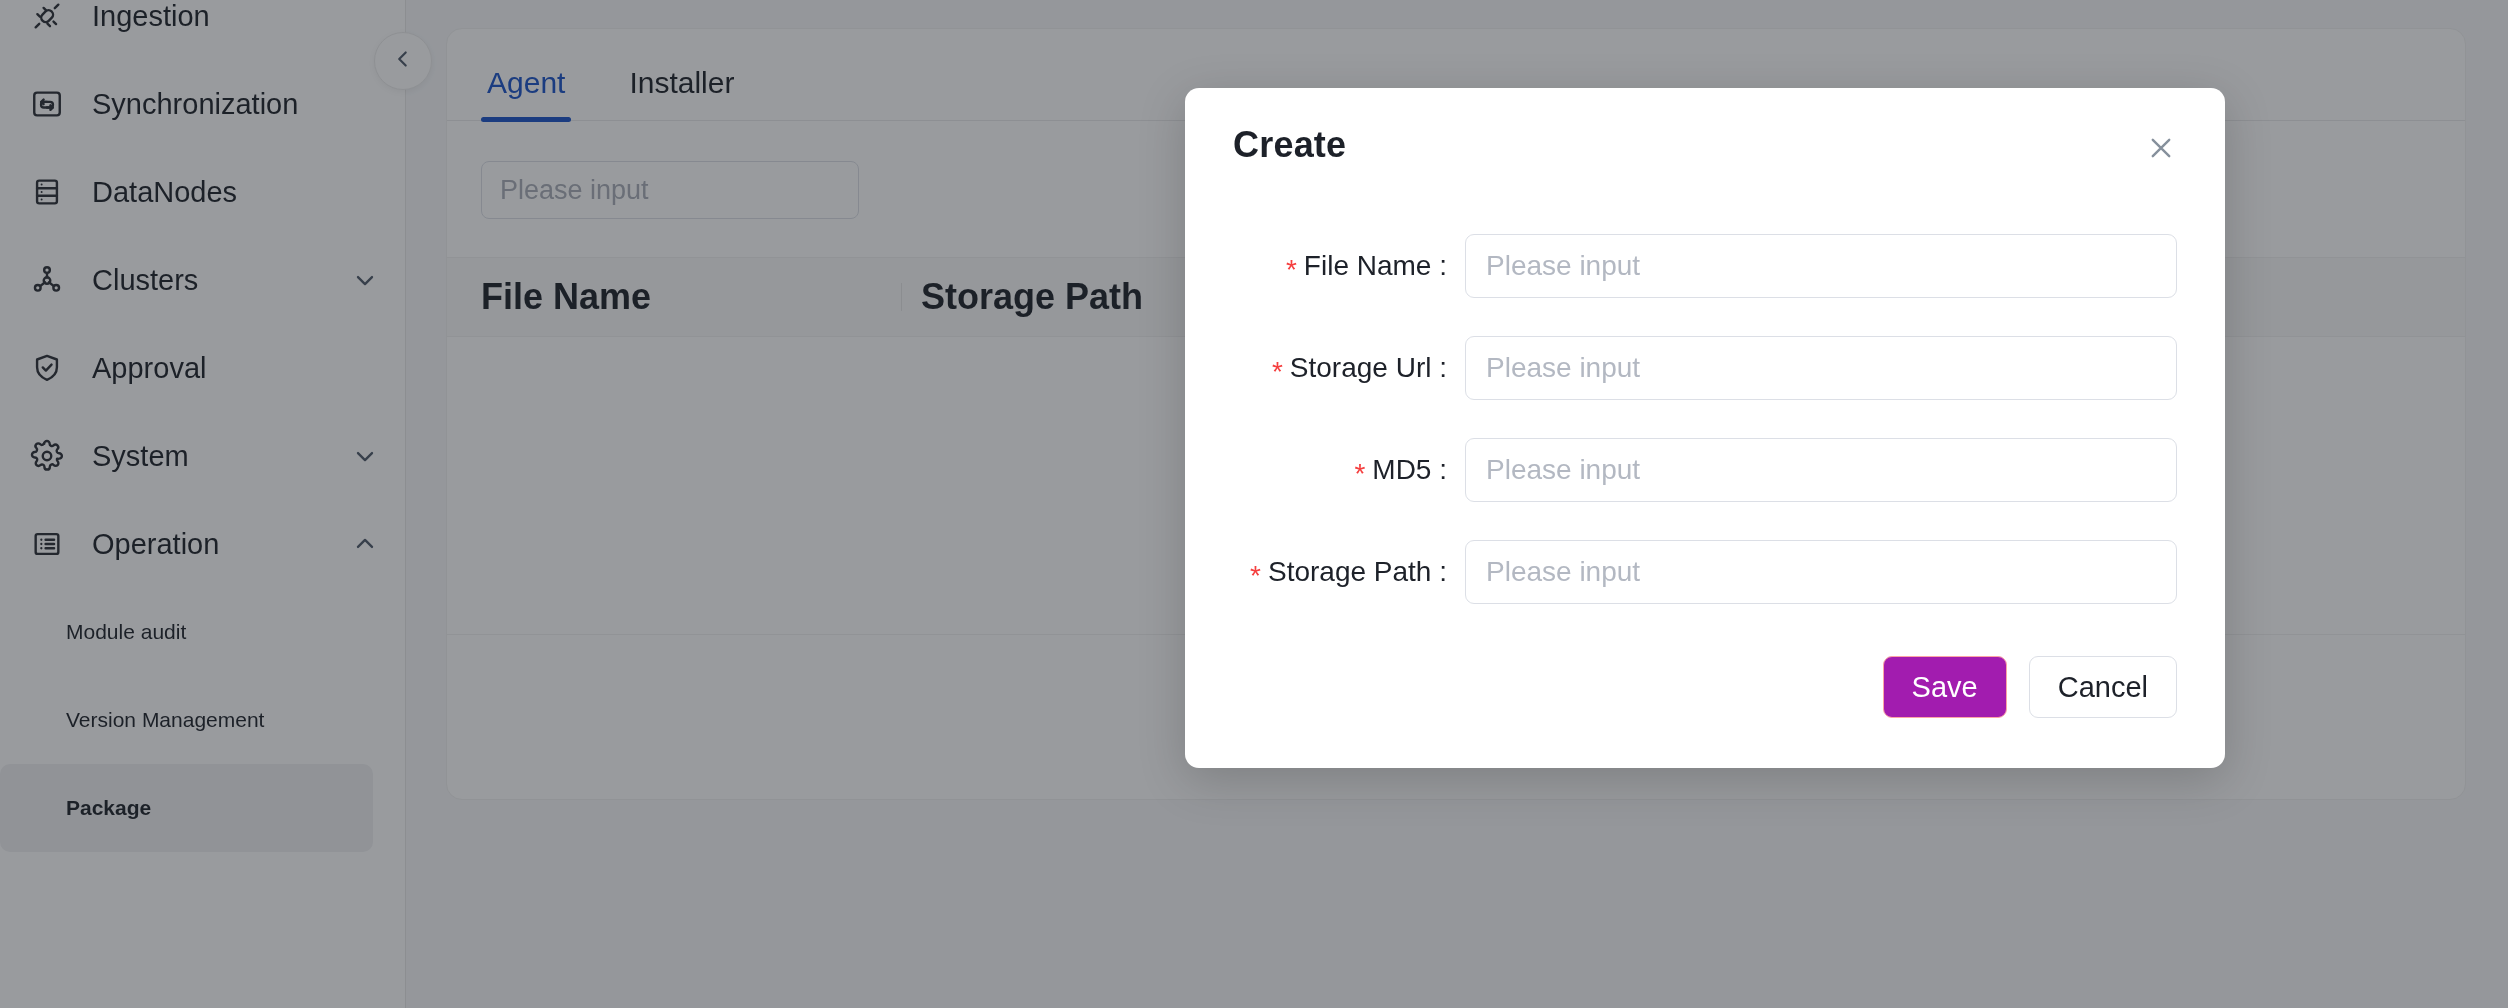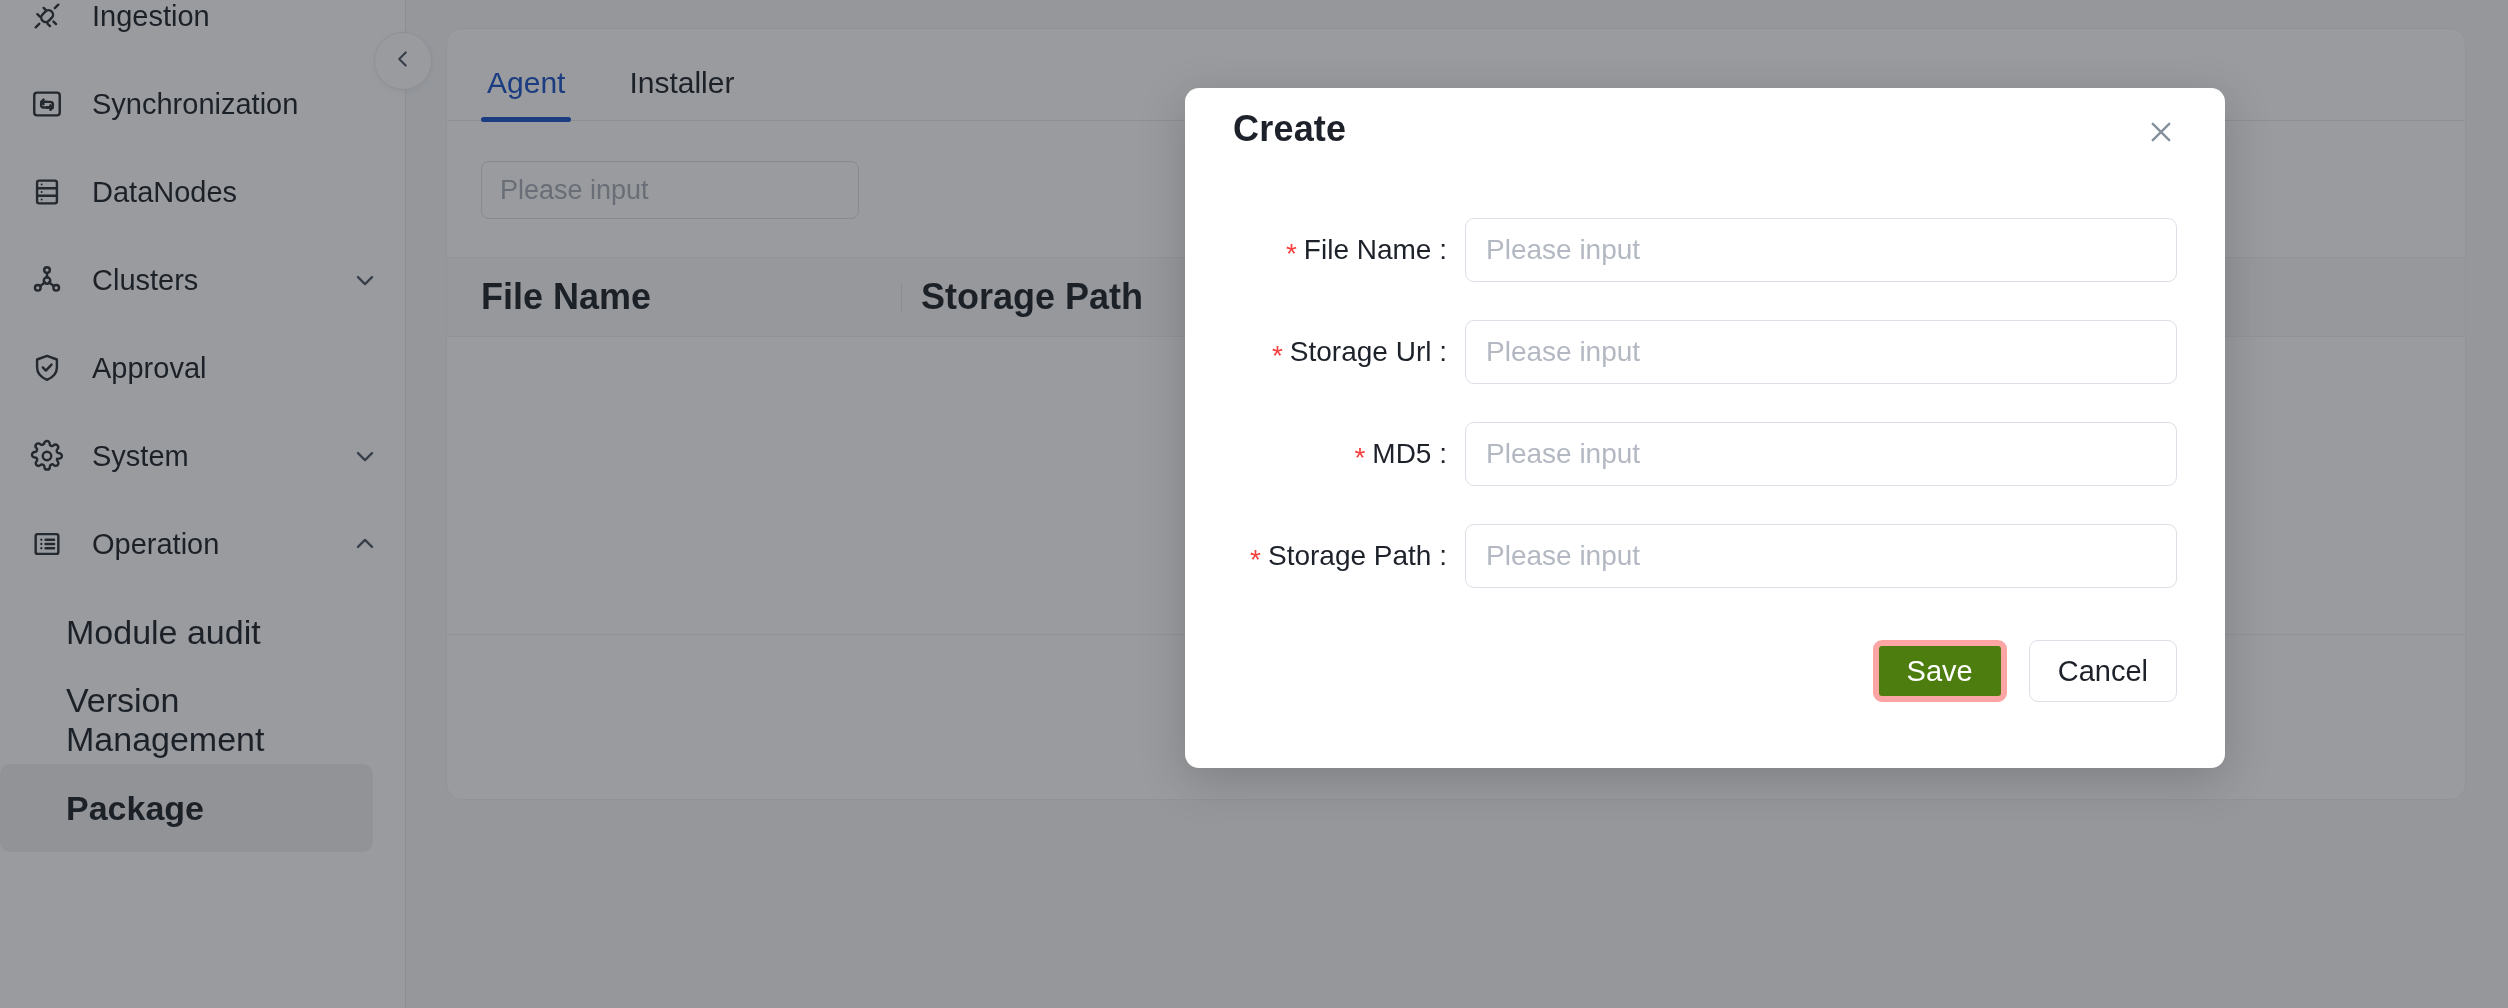--- a/index.html
+++ b/index.html
@@ -69,21 +69,21 @@
     justify-content: center;
     color: #4e5969;
   }
 
   .nav-sub {
     display: flex;
     align-items: center;
     height: 88px;
     margin: 0 32px 0 0;
     padding-left: 66px;
-    font-size: 34px;
+    font-size: 21px;
     color: #1d2129;
     border-radius: 10px;
     cursor: pointer;
     user-select: none;
   }
   .nav-sub.selected {
     background: #f0f1f3;
     font-weight: 600;
   }
 
@@ -227,21 +227,21 @@
   .modal {
     position: absolute;
     left: 1185px;
     top: 88px;
     width: 1040px;
     height: 680px;
     background: #ffffff;
     border-radius: 14px;
     box-shadow: 0 12px 48px rgba(0,0,0,0.18);
     z-index: 60;
-    padding: 20px 48px 34px 48px;
+    padding: 36px 48px 34px 48px;
   }
   .modal-header {
     display: flex;
     align-items: flex-start;
     justify-content: space-between;
     height: 58px;
   }
   .modal-title {
     font-size: 36px;
     font-weight: 700;
@@ -315,23 +315,23 @@
     padding: 0 28px;
     border-radius: 9px;
     font-size: 29px;
     font-family: "Liberation Sans", sans-serif;
     cursor: pointer;
     display: inline-flex;
     align-items: center;
     justify-content: center;
   }
   .btn-primary {
-    background: #4d7c0f;
+    background: #a21caf;
     color: #ffffff;
-    border: 6px solid #fca5a5;
+    border: 1px solid #fca5a5;
     margin-right: 22px;
   }
   .btn-default {
     background: #ffffff;
     color: #1d2129;
     border: 1px solid #dcdfe6;
   }
 </style>
 </head>
 <body>

